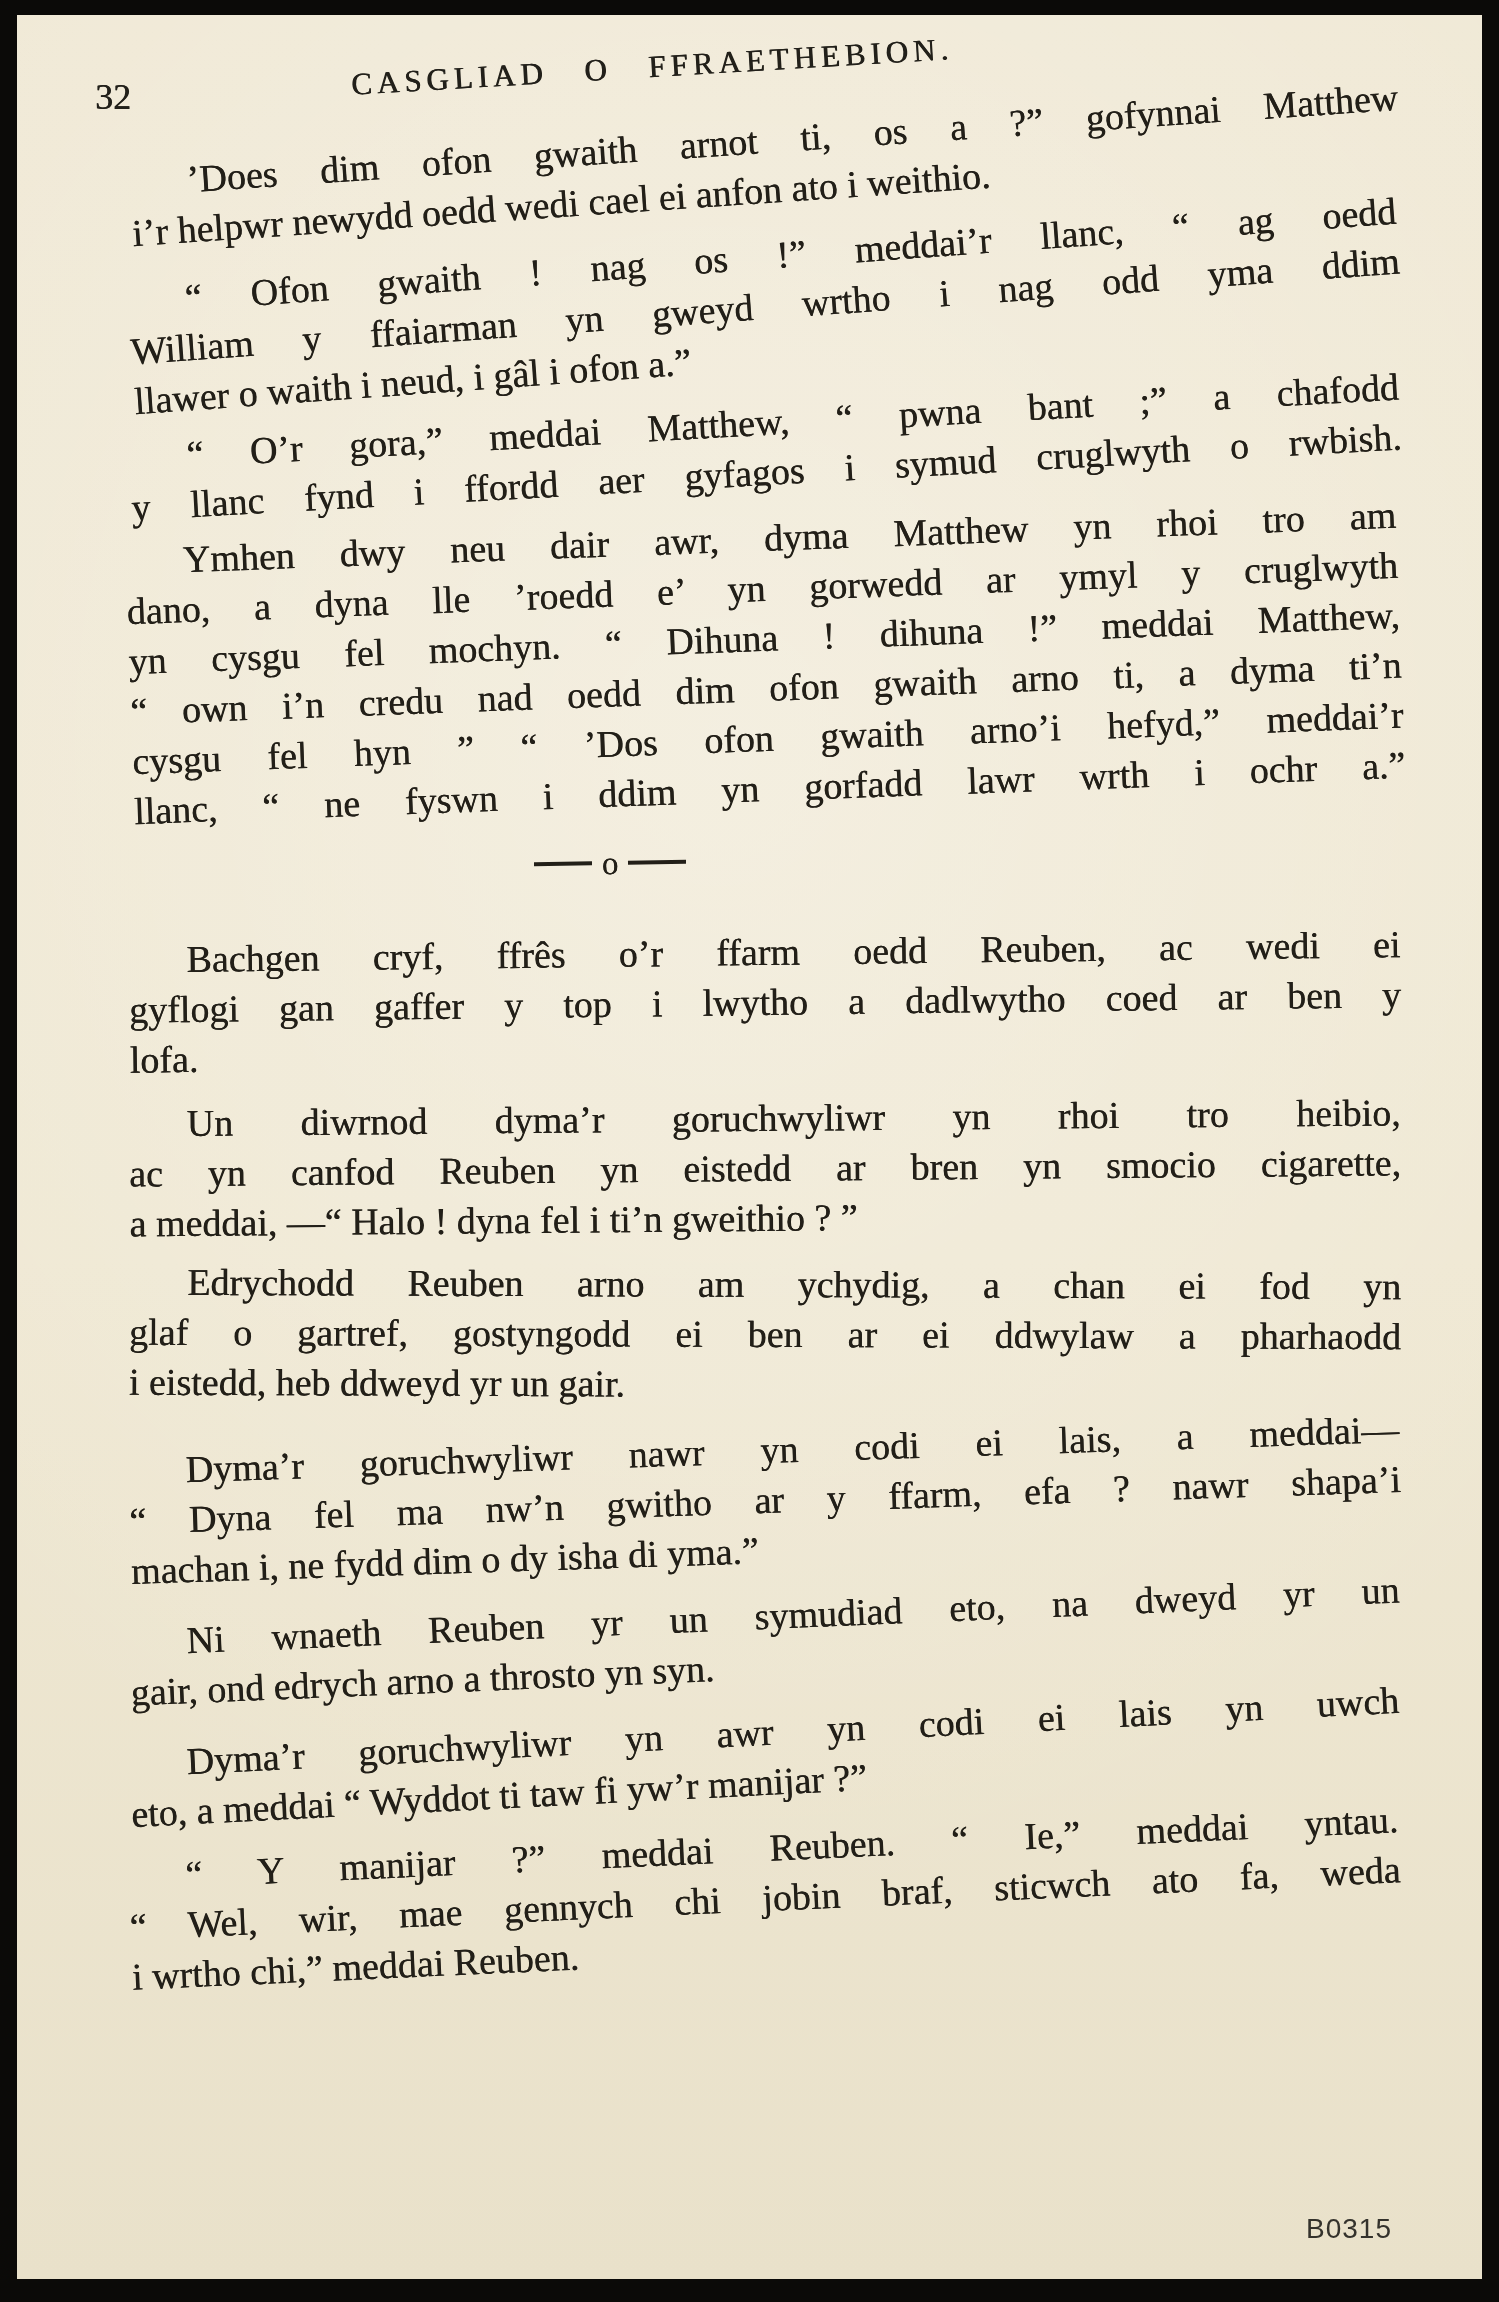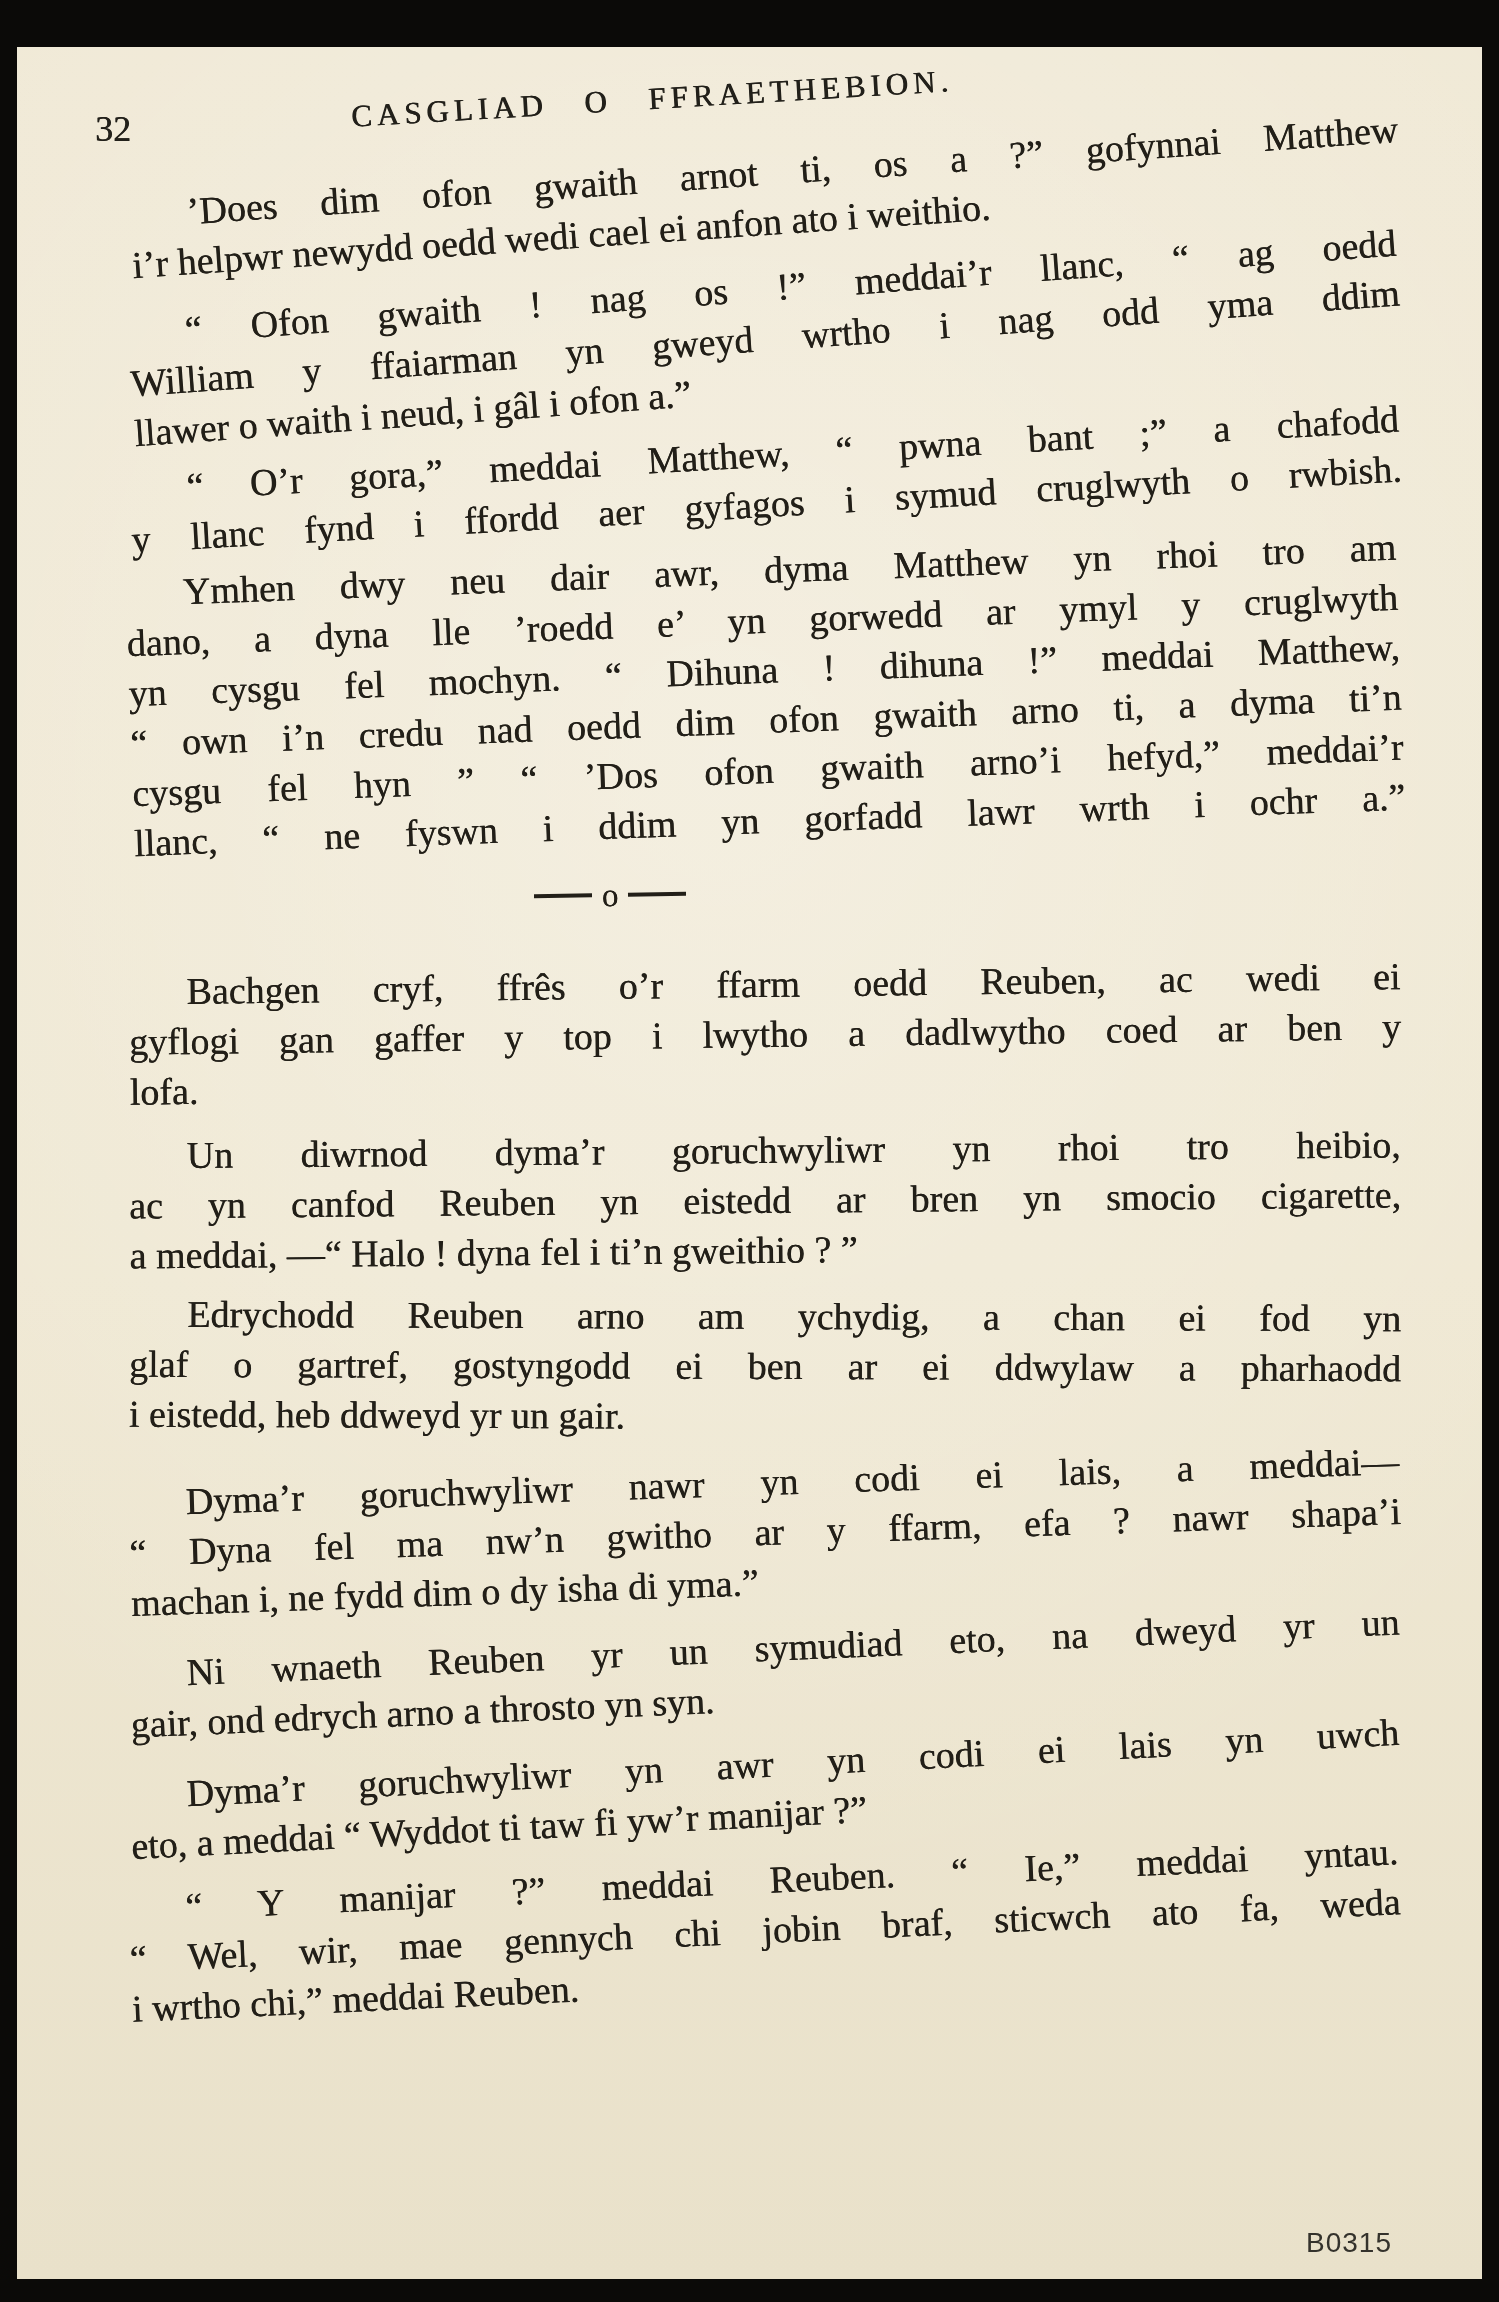--- a/index.html
+++ b/index.html
@@ -11,21 +11,20 @@
     overflow:hidden;
   }
   .page{
     position:absolute;
     top:15px;left:17px;right:17px;bottom:23px;
     background:
       radial-gradient(120% 85% at 48% 32%, rgba(255,255,255,0.28), rgba(255,255,255,0) 62%),
       linear-gradient(180deg,#f0e9d6 0%,#efe8d3 55%,#e9e1ca 100%);
     overflow:hidden;
     color:#22201a;
-    margin-top:32px;
   }
   .page-number{
     position:absolute;top:62px;left:78px;
     font:400 36px/40px "Liberation Serif","DejaVu Serif",serif;
     text-shadow:0.5px 0 currentColor;
   }
   .running-title{
     position:absolute;top:32px;left:240px;width:790px;
     text-align:center;
     font:400 31px/40px "Liberation Serif","DejaVu Serif",serif;
@@ -65,21 +64,21 @@
     transform:rotate(-1deg);
     color:#221f18;
   }
   .divider .rule{width:58px;height:4px;background:currentColor;}
   .divider .o{
     font:400 33px/36px "Liberation Serif","DejaVu Serif",serif;
     text-shadow:0.4px 0 currentColor;
     padding:0 1px;
   }
   .stamp{
-    position:absolute;right:90px;bottom:20px;
+    position:absolute;right:90px;bottom:34px;
     font:400 28px/32px "Liberation Sans","DejaVu Sans",sans-serif;
     color:#34322c;letter-spacing:1px;
   }
 </style>
 </head>
 <body>
 
 <div class="scan">
   <div class="page">
 

